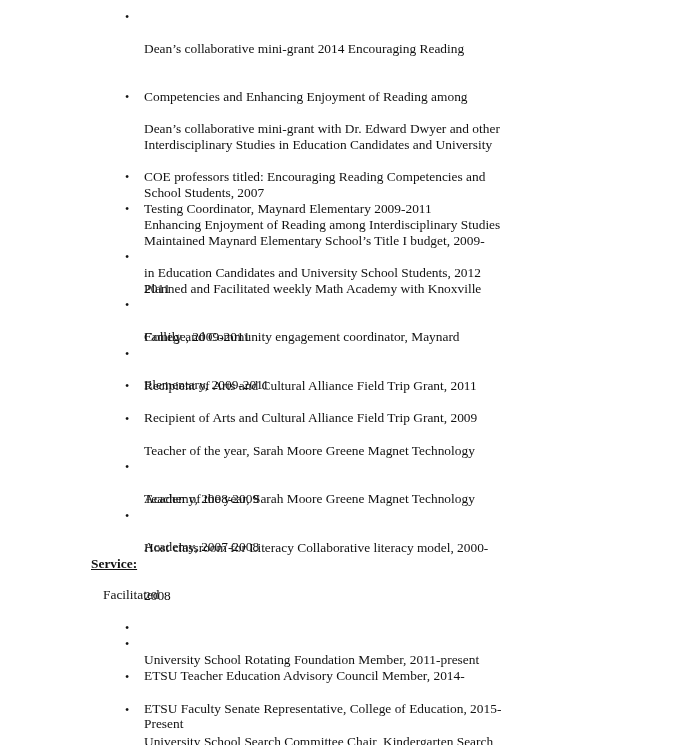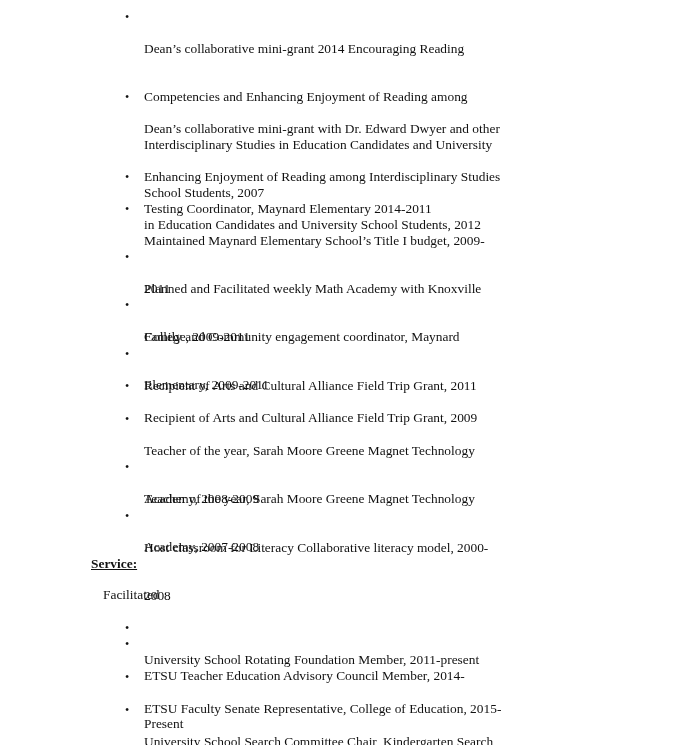--- a/index.html
+++ b/index.html
@@ -29,29 +29,30 @@
         <span class="line">Competencies and Enhancing Enjoyment of Reading among</span>
         <span class="line">Interdisciplinary Studies in Education Candidates and University</span>
         <span class="line">School Students, 2007</span>
       </div>
     </div>
 
     <div class="item" style="top:89px">
       <span class="bullet">•</span>
       <div class="text">
         <span class="line">Dean’s collaborative mini-grant with Dr. Edward Dwyer and other</span>
+        <span class="line">COE professors titled: Encouraging Reading Competencies and</span>
         <span class="line">Enhancing Enjoyment of Reading among Interdisciplinary Studies</span>
         <span class="line">in Education Candidates and University School Students, 2012</span>
       </div>
     </div>
 
     <div class="item" style="top:169px">
       <span class="bullet">•</span>
       <div class="text">
-        <span class="line">Testing Coordinator, Maynard Elementary 2014-2011</span>
+        <span class="line">Testing Coordinator, Maynard Elementary 2009-2011</span>
       </div>
     </div>
 
     <div class="item" style="top:201px">
       <span class="bullet">•</span>
       <div class="text">
         <span class="line">Maintained Maynard Elementary School’s Title I budget, 2009-</span>
         <span class="line">2011</span>
       </div>
     </div>

